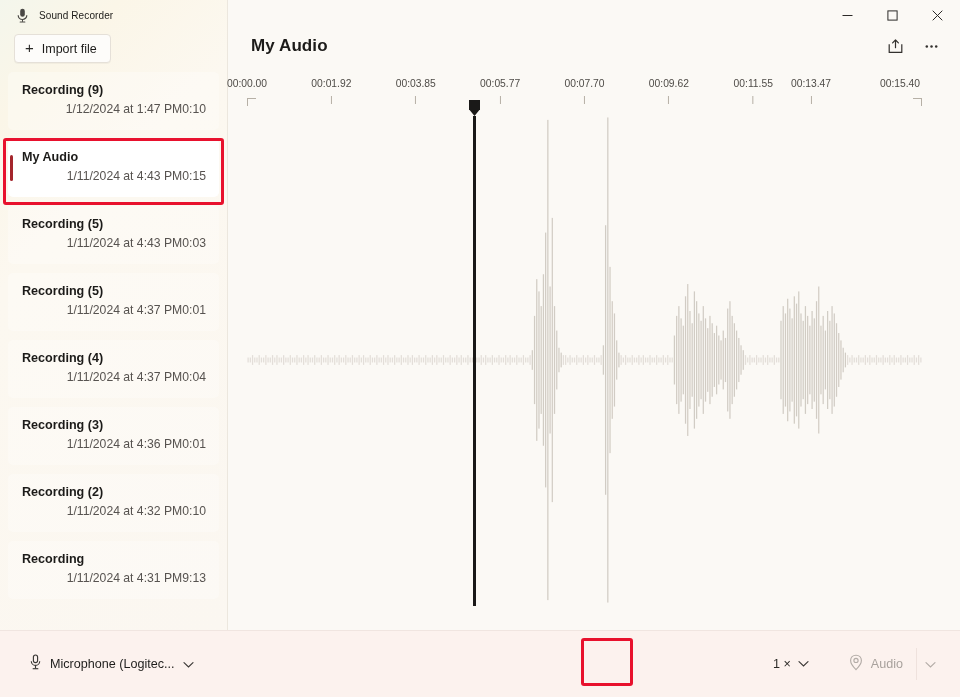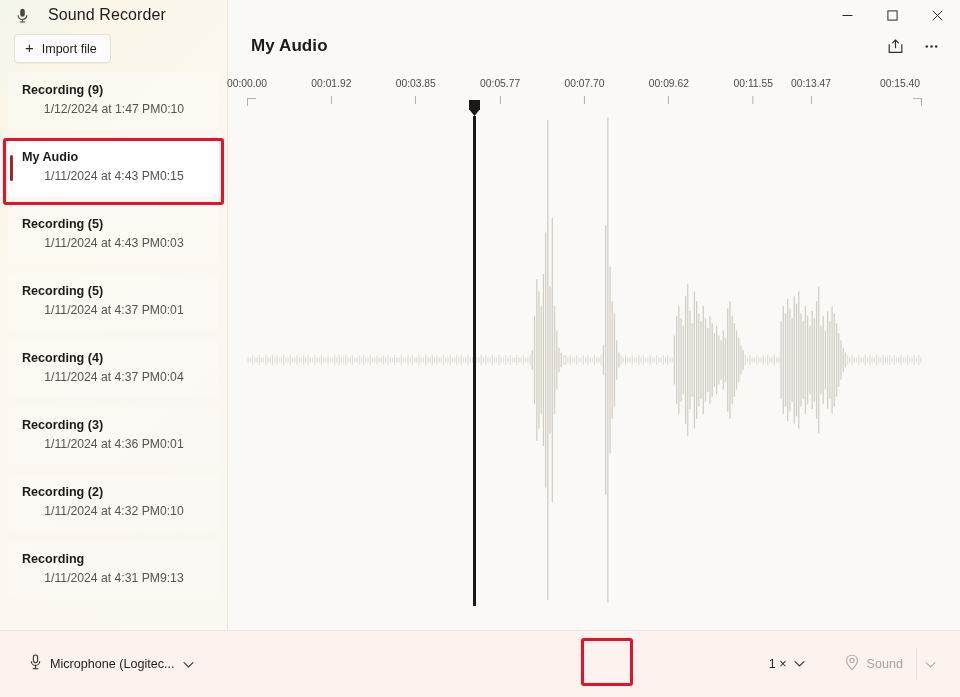--- a/index.html
+++ b/index.html
@@ -29,24 +29,23 @@
     display: flex; align-items: center;
     gap: 9px;
     padding-left: 14px;
     height: 30px;
   }
   .app-icon {
     width: 16px; height: 16px;
     display: flex; align-items: center; justify-content: center;
   }
   .app-title {
-    font-size: 16px;
+    font-size: 10px;
     color: #1c1b19;
     letter-spacing: 0.1px;
-    margin-left: 9px;
   }
   .wincontrols {
     position: absolute; right: 0; top: 0;
     display: flex; height: 30px;
   }
   .wc {
     width: 45px; height: 30px;
     display: flex; align-items: center; justify-content: center;
     color: #27262400;
   }
@@ -109,21 +108,21 @@
     background: #a4262c;
   }
   .rec-name {
     font-size: 12.6px;
     font-weight: bold;
     color: #1c1b19;
     line-height: 18px;
     white-space: nowrap;
   }
   .rec-meta {
-    display: flex; justify-content: center;
+    display: flex; justify-content: flex-end;
     align-items: baseline;
     margin-top: 3px;
   }
   .rec-date {
     font-size: 12.2px;
     color: #575350;
   }
   .rec-dur {
     font-size: 12.2px;
     color: #575350;
@@ -811,21 +810,21 @@
             </svg>
         </span>
       </div>
       <div class="mark-btn">
         <span>
           <svg width="16" height="17" viewBox="0 0 16 17">
             <path d="M8 1.2 C4.9 1.2 2.6 3.5 2.6 6.5 C2.6 10.3 8 15.6 8 15.6 C8 15.6 13.4 10.3 13.4 6.5 C13.4 3.5 11.1 1.2 8 1.2 Z" fill="none" stroke="#b3aca7" stroke-width="1.15"></path>
             <circle cx="8" cy="6.4" r="2.1" fill="none" stroke="#b3aca7" stroke-width="1.15"></circle>
           </svg>
         </span>
-        <span>Sound</span>
+        <span>Audio</span>
       </div>
       <div class="mark-caret">
         <span class="caret">
           <svg width="11" height="8" viewBox="0 0 11 8">
               <path d="M1 1.6 L5.5 6 L10 1.6" fill="none" stroke="#b3aca7" stroke-width="1.15" stroke-linecap="round"></path>
             </svg>
         </span>
       </div>
     </div>
   </div>

